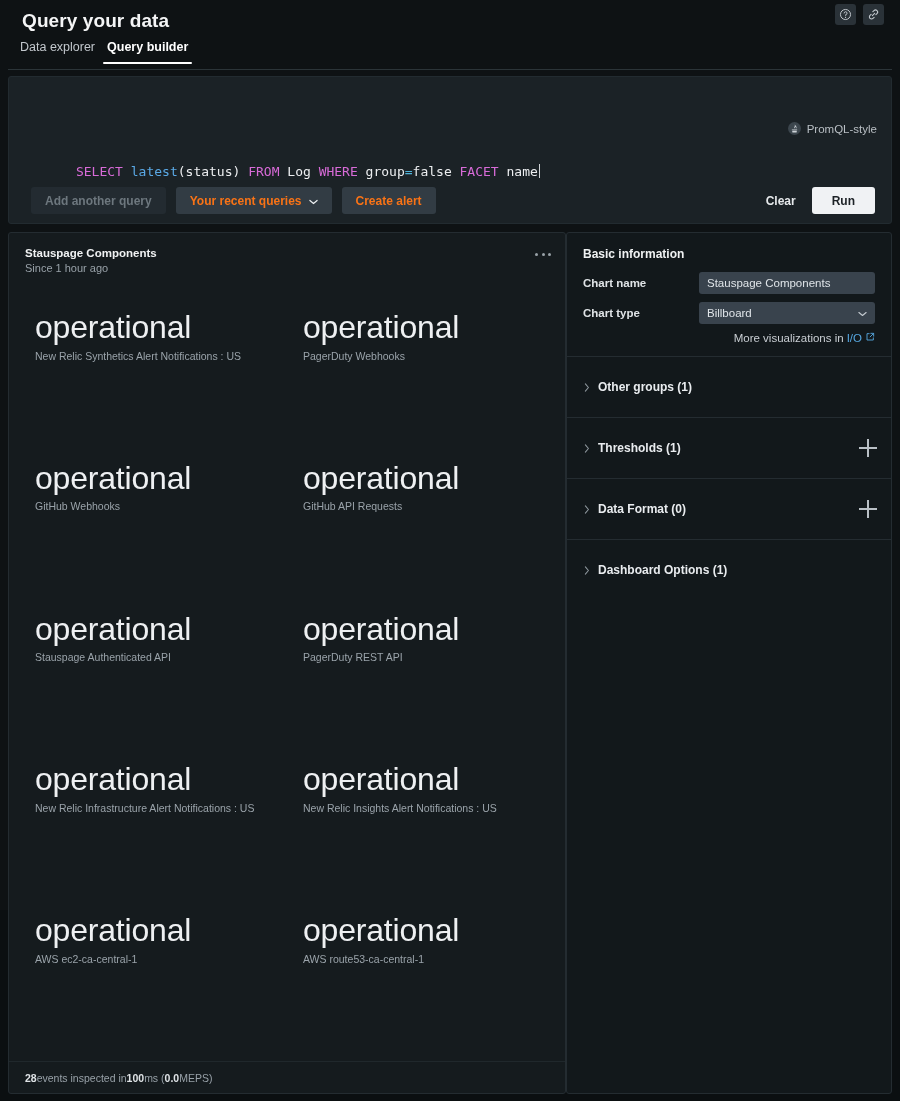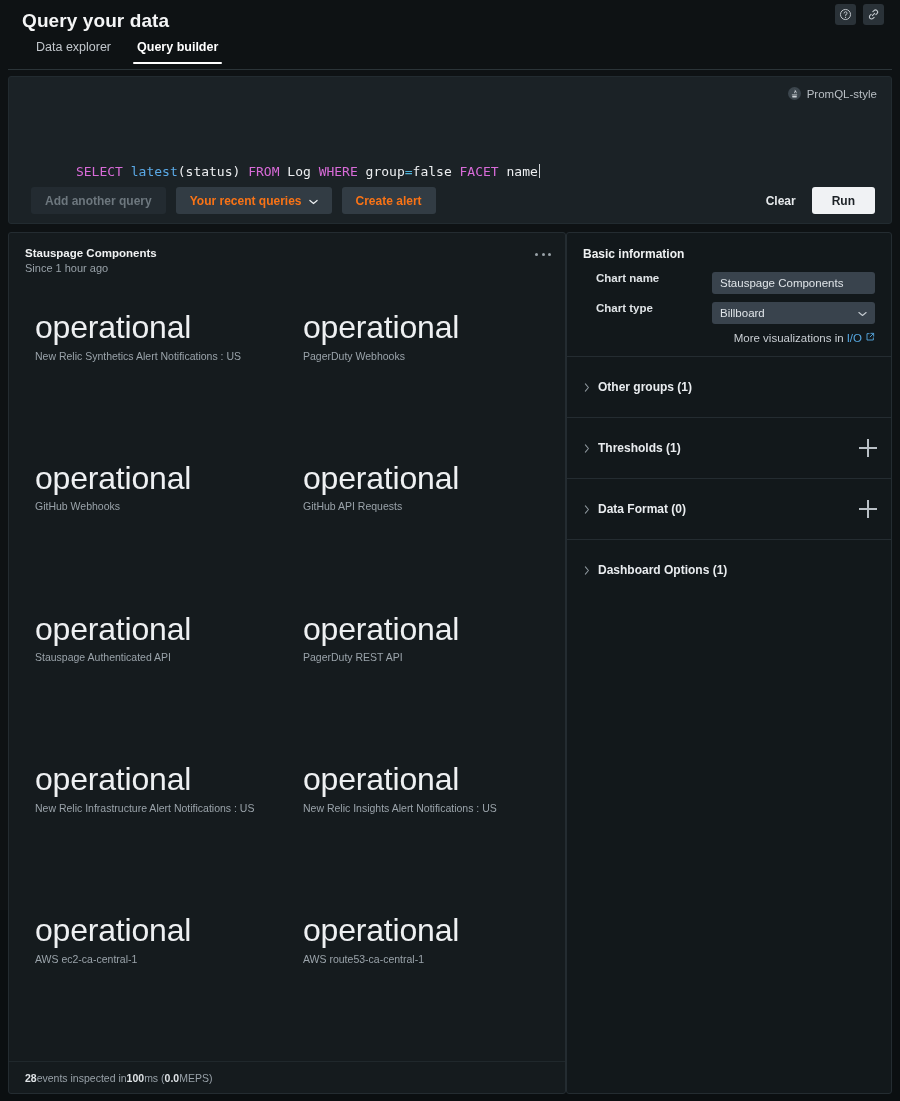--- a/index.html
+++ b/index.html
@@ -16,42 +16,42 @@
   .header { position: relative; padding: 10px 14px 0 22px; height: 70px; }
   .page-title { font-size: 19px; font-weight: bold; letter-spacing: .1px; color: #f4f5f6; }
   .header-actions { position: absolute; right: 16px; top: 4px; display: flex; gap: 7px; }
   .icon-btn {
     width: 21px; height: 21px; border-radius: 3px; background: #2a3238;
     display: flex; align-items: center; justify-content: center;
     cursor: pointer; border: none;
   }
   .icon-btn svg { display: block; }
 
-  .tabs { position: absolute; left: 34px; top: 40px; display: flex; gap: 22px; }
+  .tabs { position: absolute; left: 18px; top: 40px; display: flex; gap: 8px; }
   .tab {
     font-size: 12.5px; color: #c2c7cc; padding: 0 2px 10px 2px;
     cursor: pointer; position: relative; white-space: nowrap;
   }
   .tab.active { color: #ffffff; font-weight: bold; }
   .tab.active::after {
     content: ""; position: absolute; left: -2px; right: -2px; bottom: 0;
     height: 2px; background: #ffffff; border-radius: 1px;
   }
   .tab-rule {
     position: absolute; left: 8px; right: 8px; top: 69px; height: 1px;
     background: #2b3438;
   }
 
   
   .query-panel {
     position: absolute; left: 8px; top: 76px; width: 884px; height: 148px;
     background: #1b2226; border: 1px solid #222b30; border-radius: 3px;
   }
   .promql {
-    position: absolute; right: 14px; top: 10px;
+    position: absolute; right: 14px; top: 45px;
     display: flex; align-items: center; gap: 6px;
     font-size: 11.5px; color: #b9bfc4;
   }
   .promql-dot {
     width: 13px; height: 13px; border-radius: 50%;
     background: #3c464d; display: flex; align-items: center; justify-content: center;
   }
   .query-text {
     position: absolute; left: 20px; top: 68px;
     font-family: "DejaVu Sans Mono", monospace; font-size: 13px; line-height: 18px;
@@ -118,21 +118,21 @@
     position: absolute; left: 0; right: 0; bottom: 0; height: 32px;
     display: flex; align-items: center; padding: 0 16px;
     font-size: 10.5px; color: #98a1a8;
     border-top: 1px solid #20282c;
   }
   .chart-footer b { color: #dfe3e6; }
 
   
   .sp-section { padding: 14px 16px 12px 16px; }
   .sp-title { font-size: 12px; font-weight: bold; color: #f0f2f3; margin-bottom: 11px; }
-  .sp-row { display: flex; align-items: flex-start; margin-bottom: 8px; margin-left: 13px; }
+  .sp-row { display: flex; align-items: center; margin-bottom: 8px; }
   .sp-label { width: 116px; font-size: 11.5px; font-weight: bold; color: #dfe3e6; }
   .sp-field {
     flex: 1; height: 22px; background: #39434d; border: none; border-radius: 3px;
     color: #dfe4e8; font-size: 11.5px; padding: 0 8px;
     font-family: "Liberation Sans", sans-serif;
     display: flex; align-items: center;
   }
   .sp-select { position: relative; padding-right: 22px; cursor: pointer; }
   .sp-select .chev { position: absolute; right: 8px; top: 50%; transform: translateY(-50%); }
   .sp-more {

